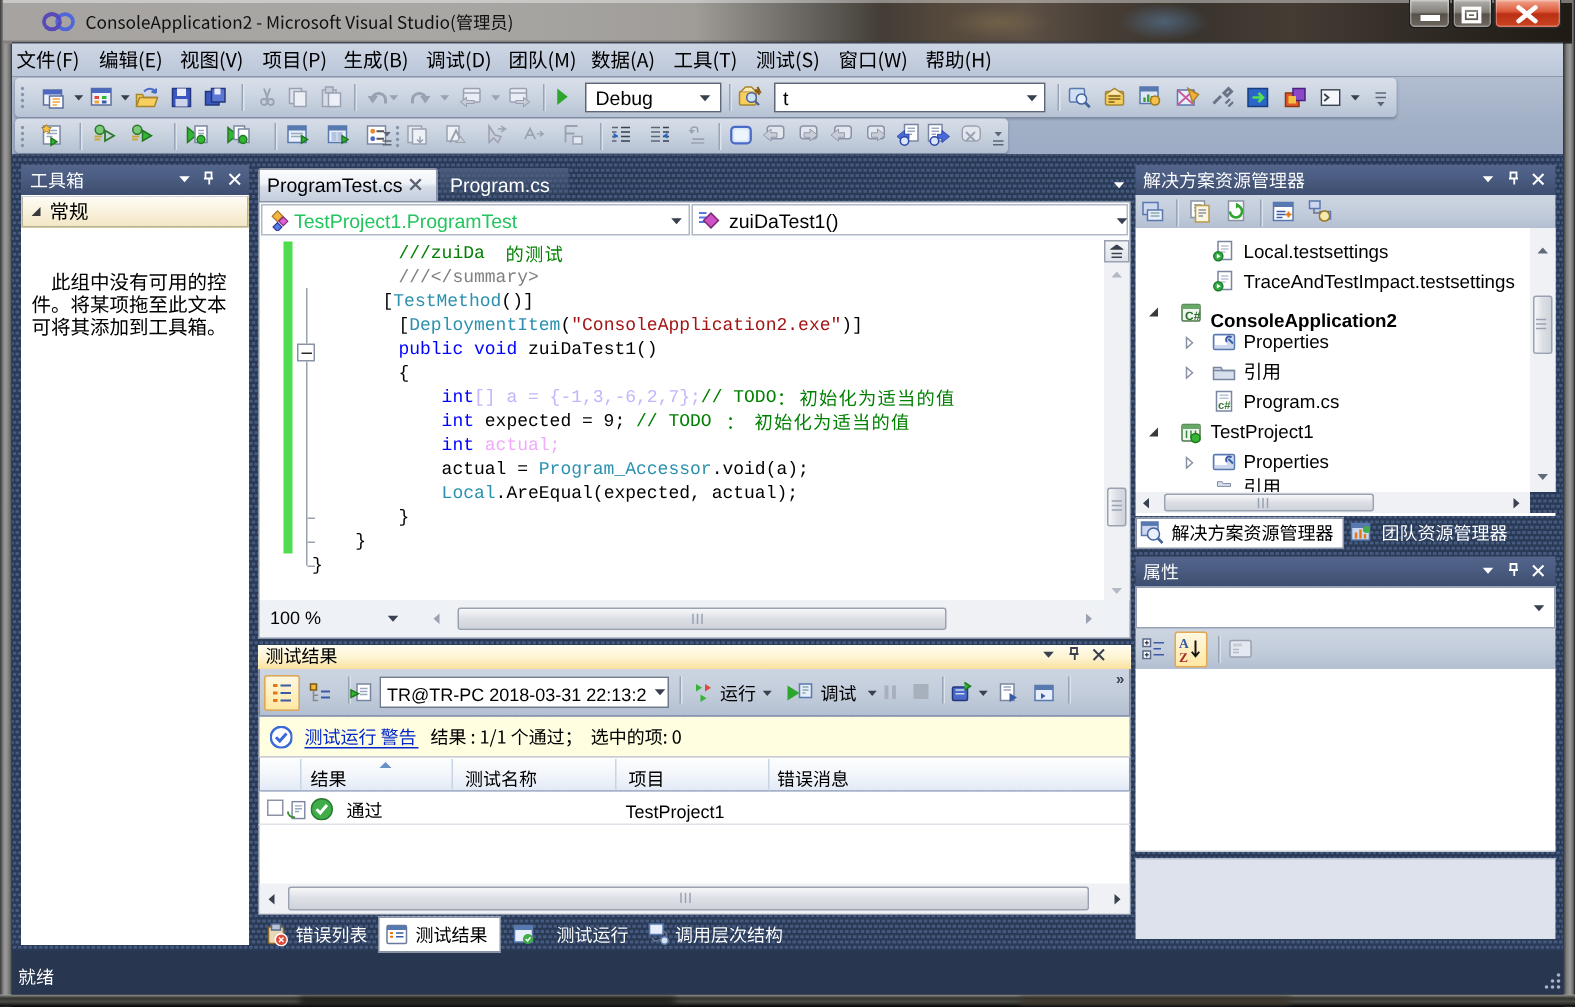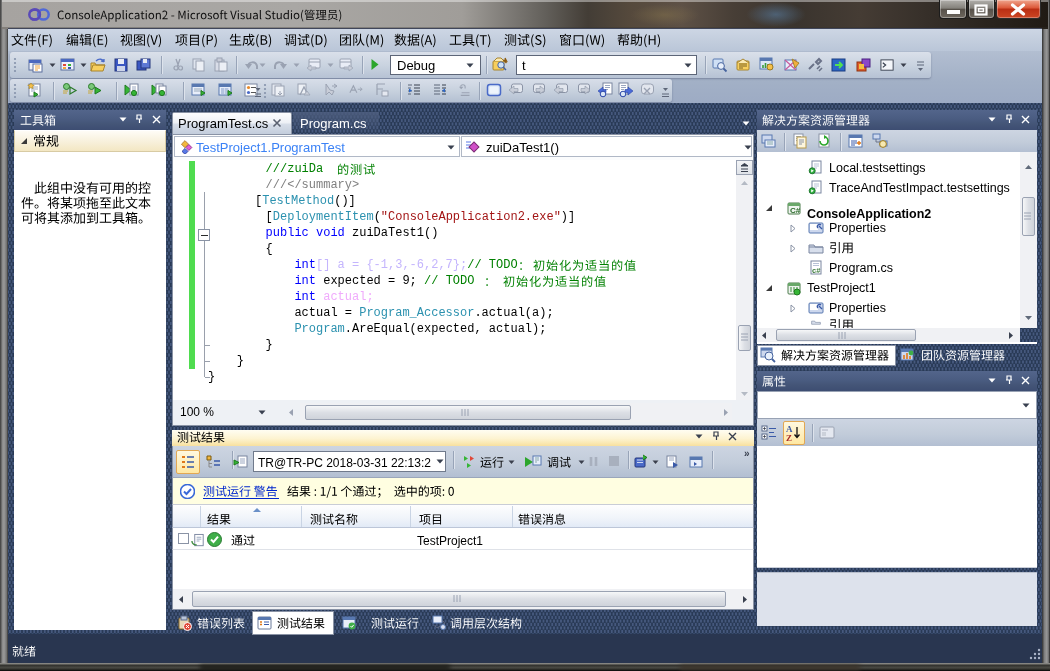--- a/index.html
+++ b/index.html
@@ -720,21 +720,21 @@
 <div class="a" style="left:172px;top:134px;width:582px;height:26px;background:#fbfcfd;border:1px solid #8a93a5;border-bottom:none"></div>
 <div class="a" style="left:174px;top:136px;width:286px;height:21px;background:#fff;border:1px solid #b0b8c6"></div>
 <div class="a" style="left:461px;top:136px;width:291px;height:21px;background:#fff;border:1px solid #b0b8c6"></div>
 <svg class="a" style="left:178px;top:140px" width="15" height="14">
     <g transform="rotate(45 7 7)">
       <rect x="2.5" y="2.5" width="5" height="5" fill="#f2b73d" stroke="#a8742a" stroke-width=".8"></rect>
       <rect x="8" y="2.5" width="4.2" height="4.2" fill="#e060d8" stroke="#8a2a84" stroke-width=".8"></rect>
       <rect x="8" y="8" width="4.2" height="4.2" fill="#5878e8" stroke="#2a3c9a" stroke-width=".8"></rect>
     </g>
   </svg>
-<div class="a" style="left:196px;top:140px;font:13px 'Liberation Sans';color:#3b82f6">TestProject1.ProgramTest</div>
+<div class="a" style="left:196px;top:140px;font:13px 'Liberation Sans';color:#22c55e">TestProject1.ProgramTest</div>
 <svg class="a" style="left:447px;top:145px" width="8" height="5">
     <path d="M0.5 0.5 L7.5 0.5 L4 4.5 Z" fill="#39404f"></path>
   </svg>
 <svg class="a" style="left:464px;top:139px" width="16" height="15">
     <path d="M2 3 h5 M2 6 h5 M2 9 h5" stroke="#5878e8" stroke-width="1.2"></path>
     <g transform="rotate(45 10 8)">
       <rect x="6.5" y="4.5" width="7" height="7" fill="#d050c8" stroke="#7a2a74"></rect>
     </g>
   </svg>
 <div class="a" style="left:486px;top:140px;font:13px 'Liberation Sans';color:#000">zuiDaTest1()</div>
@@ -792,22 +792,22 @@
       <use href="#gR59cb" x="1066"></use>
       <use href="#gR5316" x="2131"></use>
       <use href="#gR4e3a" x="3197"></use>
       <use href="#gR9002" x="4262"></use>
       <use href="#gR5f53" x="5328"></use>
       <use href="#gR7684" x="6393"></use>
       <use href="#gR503c" x="7459"></use>
     </g>
   </svg>
 <div class="a" style="left:294.4px;top:289px;font:12px/16px 'Liberation Mono';white-space:pre"><span style="color:#0000ff">int</span><span style="color:#f0abfc">&nbsp;actual;</span></div>
-<div class="a" style="left:294.4px;top:305px;font:12px/16px 'Liberation Mono';white-space:pre"><span style="color:#000">actual&nbsp;=&nbsp;</span><span style="color:#2b91af">Program_Accessor</span><span style="color:#000">.actual(a);</span></div>
-<div class="a" style="left:294.4px;top:321px;font:12px/16px 'Liberation Mono';white-space:pre"><span style="color:#2b91af">Program</span><span style="color:#000">.AreEqual(expected,&nbsp;actual);</span></div>
+<div class="a" style="left:294.4px;top:305px;font:12px/16px 'Liberation Mono';white-space:pre"><span style="color:#000">actual&nbsp;=&nbsp;</span><span style="color:#2b91af">Program_Accessor</span><span style="color:#000">.void(a);</span></div>
+<div class="a" style="left:294.4px;top:321px;font:12px/16px 'Liberation Mono';white-space:pre"><span style="color:#2b91af">Local</span><span style="color:#000">.AreEqual(expected,&nbsp;actual);</span></div>
 <div class="a" style="left:265.6px;top:337px;font:12px/16px 'Liberation Mono';white-space:pre"><span style="color:#000">}</span></div>
 <div class="a" style="left:236.8px;top:353px;font:12px/16px 'Liberation Mono';white-space:pre"><span style="color:#000">}</span></div>
 <div class="a" style="left:208.0px;top:369px;font:12px/16px 'Liberation Mono';white-space:pre"><span style="color:#000">}</span></div>
 <div class="a" style="left:736px;top:160px;width:17px;height:240px;background:#f0f1f4"></div>
 <div class="a" style="left:736px;top:160px;width:17px;height:15px;background:linear-gradient(180deg,#f4f5f7 0,#dfe3e9 100%);border:1px solid #9aa2b2"></div>
 <svg class="a" style="left:740px;top:163px" width="9" height="9">
     <path d="M1 3 L4.5 0.5 L8 3 Z M1 6 L8 6 M1 8.5 L8 8.5" stroke="#39404f" stroke-width="1" fill="#39404f"></path>
   </svg>
 <svg class="a" style="left:740px;top:180px" width="9" height="6">
     <path d="M1 5 L4.5 1 L8 5 Z" fill="#b4bac4"></path>

